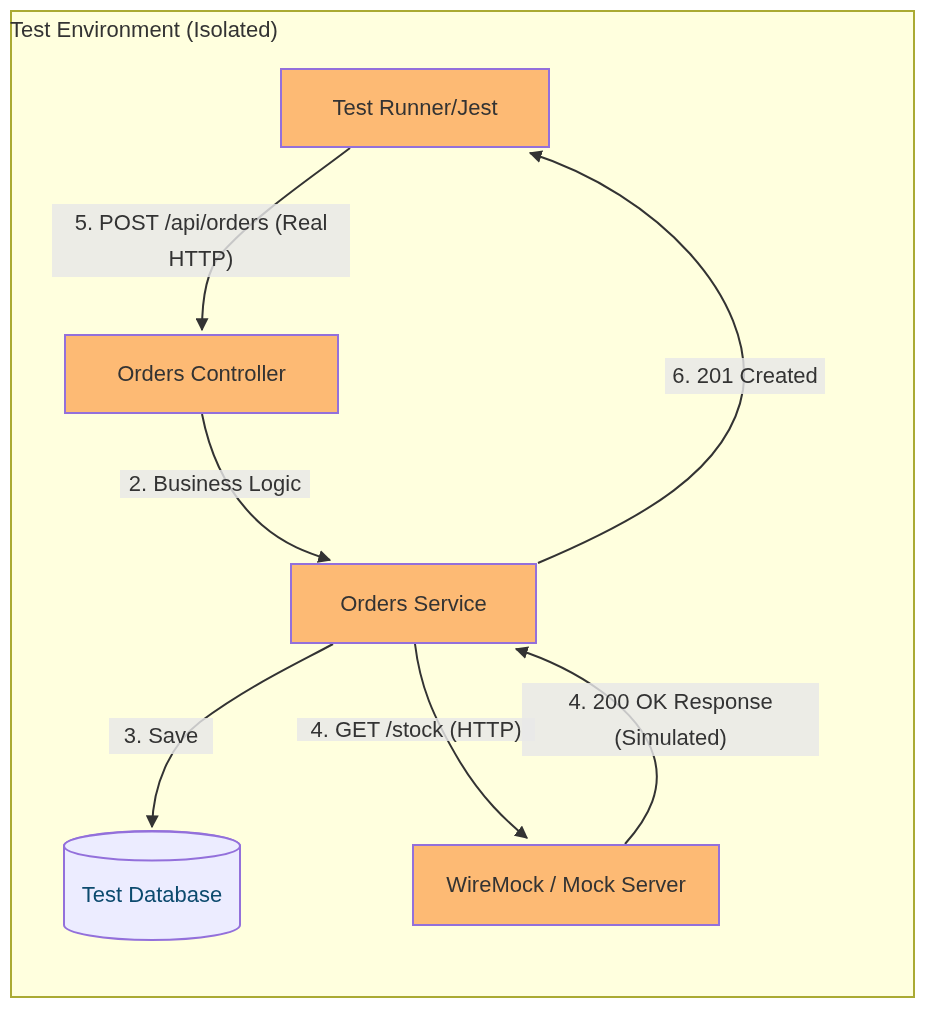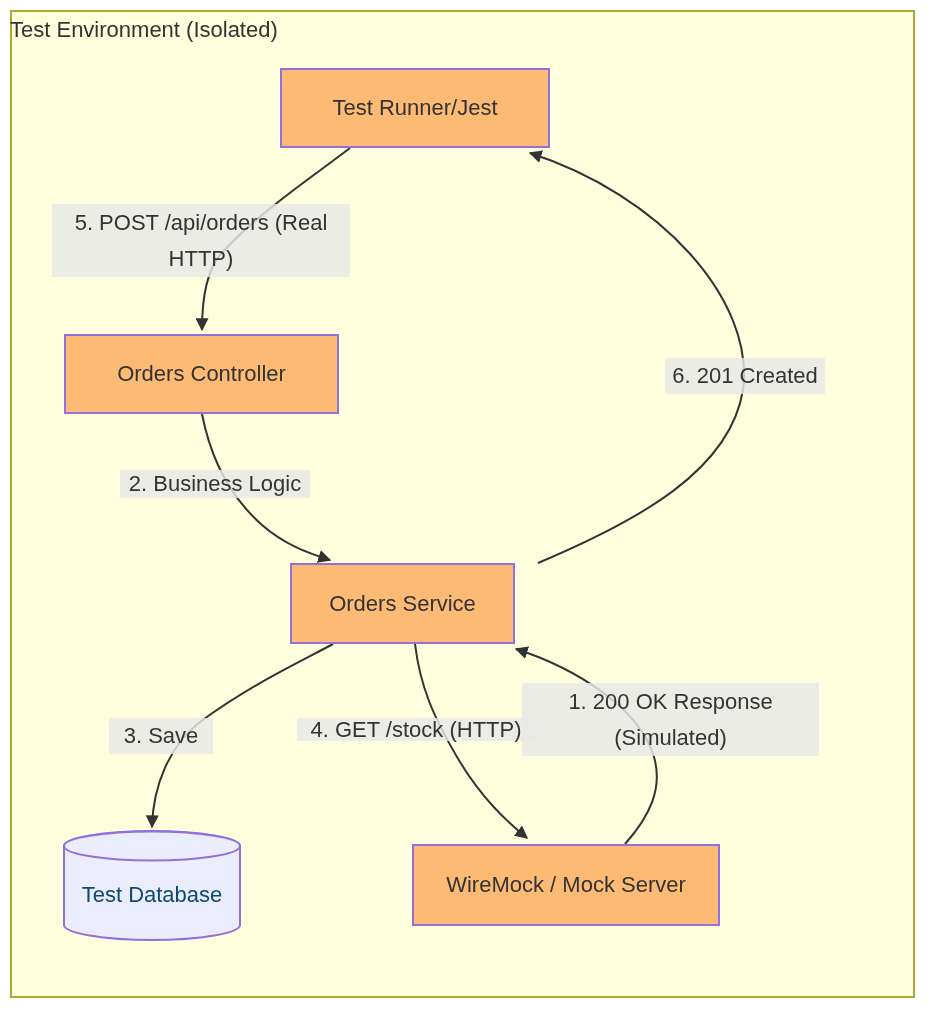--- a/index.html
+++ b/index.html
@@ -65,21 +65,21 @@
     display: flex;
     align-items: center;
     justify-content: center;
     text-align: right;
     font-size: 22px;
     color: #333333;
     z-index: 3;
   }
   #n-runner     { left: 280px; top: 68px;  width: 270px; height: 80px; }
   #n-controller { left: 64px;  top: 334px; width: 275px; height: 80px; }
-  #n-service    { left: 290px; top: 563px; width: 225px; height: 81px; }
+  #n-service    { left: 290px; top: 563px; width: 247px; height: 81px; }
   #n-wiremock   { left: 412px; top: 844px; width: 308px; height: 82px; }
   .cylinder {
     position: absolute;
     left: 62px; top: 829px;
     width: 180px; height: 113px;
     z-index: 3;
   }
   .cylinder svg { position: absolute; left: 0; top: 0; }
   .cylinder .cyl-label {
     position: absolute;
@@ -113,21 +113,21 @@
       <path d="M 415,644 C 420,685 432,715 460,762 C 482,798 505,820 527,838" marker-end="url(#arrow)"></path>
       <path d="M 625,844 C 650,816 663,788 654,757 C 640,708 575,668 516,649" marker-end="url(#arrow)"></path>
       <path d="M 538,563 C 640,520 730,470 743,390 C 755,300 660,195 530,153" marker-end="url(#arrow)"></path>
     </g>
   </svg>
 
   <div class="elabel p1">5. POST /api/orders (Real HTTP)</div>
   <div class="elabel p2">2. Business Logic</div>
   <div class="elabel p3">3. Save</div>
   <div class="elabel p4">4. GET /stock (HTTP)</div>
-  <div class="elabel p5">1. 200 OK Response (Simulated)</div>
+  <div class="elabel p5">4. 200 OK Response (Simulated)</div>
   <div class="elabel p6">6. 201 Created</div>
 
   <div class="node" id="n-runner">
     <span>Test Runner/Jest</span>
   </div>
 
   <div class="node" id="n-controller">
     <span>Orders Controller</span>
   </div>
 

